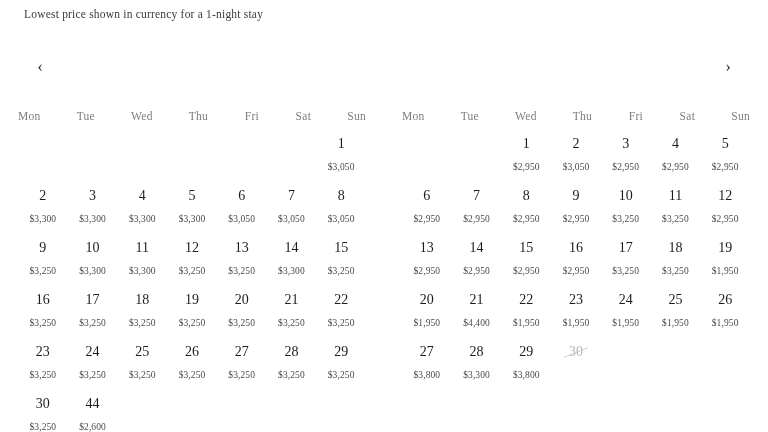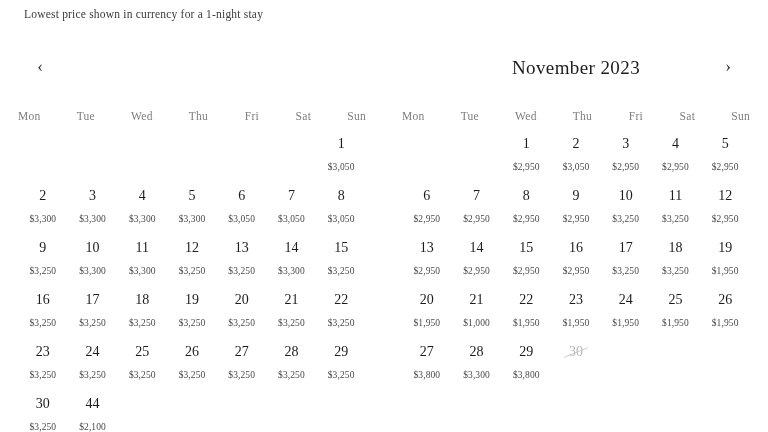--- a/index.html
+++ b/index.html
@@ -278,28 +278,27 @@
           <div class="cell">
             <div class="day-num">29</div>
             <div class="day-price">$3,250</div>
           </div>
           <div class="cell">
             <div class="day-num">30</div>
             <div class="day-price">$3,250</div>
           </div>
           <div class="cell">
             <div class="day-num">44</div>
-            <div class="day-price">$2,100</div>
+            <div class="day-price">$2,600</div>
           </div>
         </div>
     </div>
 
     <div class="cal">
       <div class="cal-header">
-        <div class="month-title">November 2023</div>
         <div class="nav-arrow nav-next">›</div>
       </div>
       <div class="dow-row">
         <div class="dow">Mon</div>
         <div class="dow">Tue</div>
         <div class="dow">Wed</div>
         <div class="dow">Thu</div>
         <div class="dow">Fri</div>
         <div class="dow">Sat</div>
         <div class="dow">Sun</div>
@@ -382,21 +381,21 @@
           <div class="cell">
             <div class="day-num">19</div>
             <div class="day-price">$1,950</div>
           </div>
           <div class="cell">
             <div class="day-num">20</div>
             <div class="day-price">$1,950</div>
           </div>
           <div class="cell">
             <div class="day-num">21</div>
-            <div class="day-price">$1,000</div>
+            <div class="day-price">$4,400</div>
           </div>
           <div class="cell">
             <div class="day-num">22</div>
             <div class="day-price">$1,950</div>
           </div>
           <div class="cell">
             <div class="day-num">23</div>
             <div class="day-price">$1,950</div>
           </div>
           <div class="cell">

